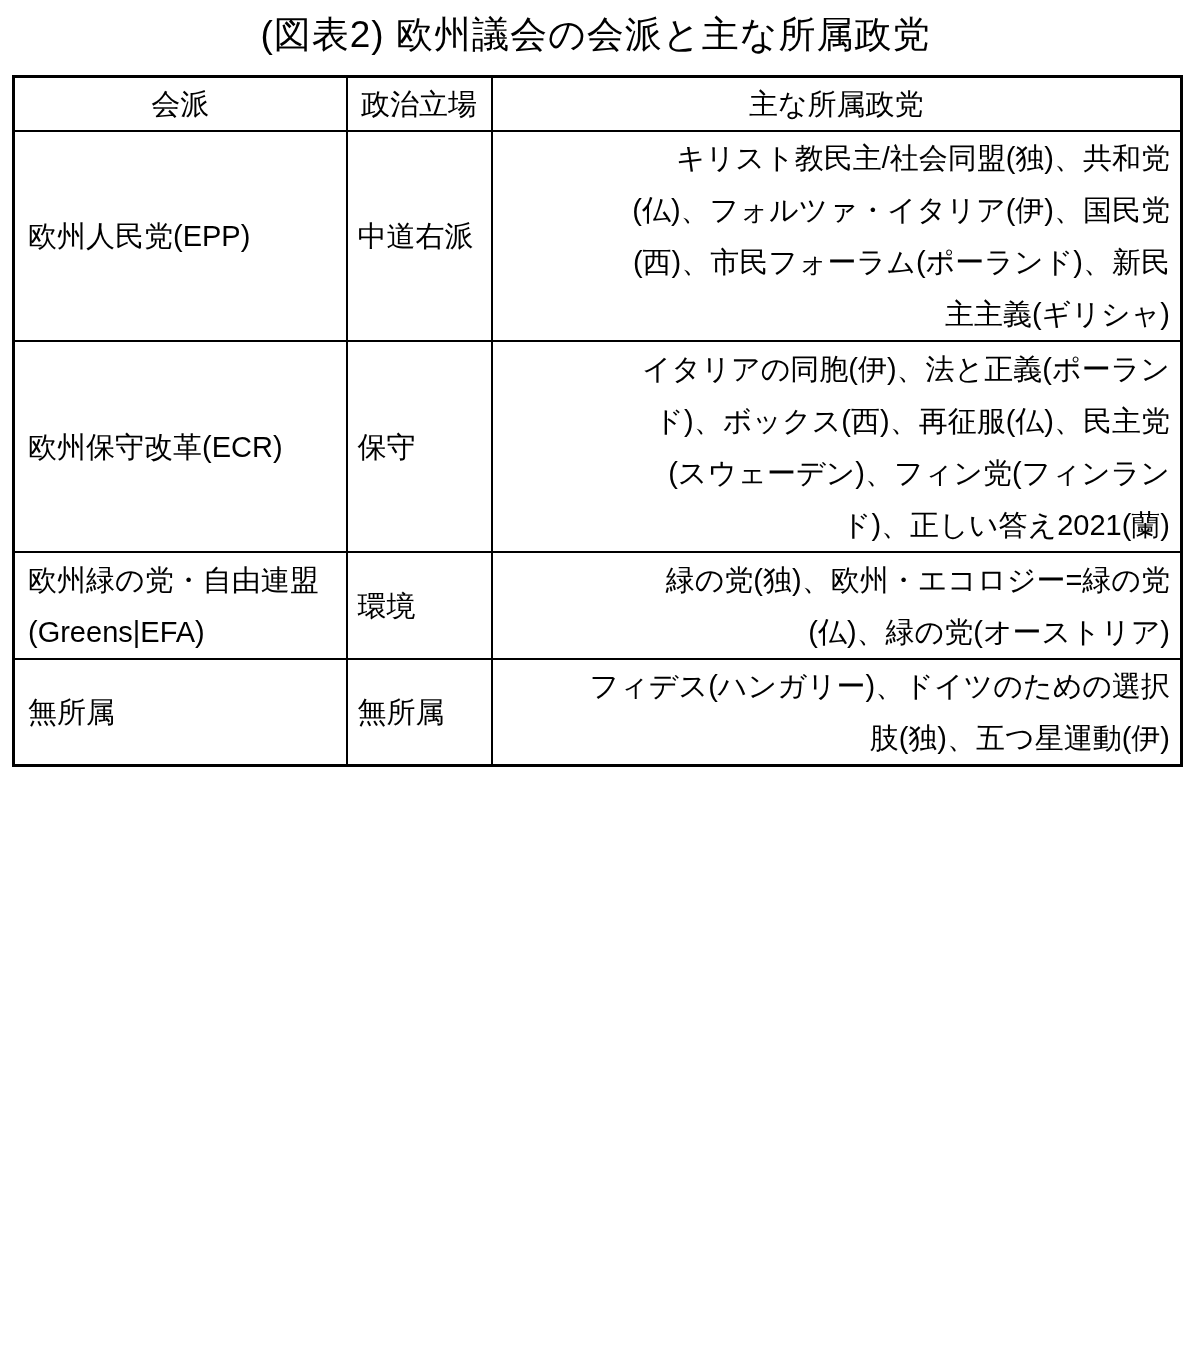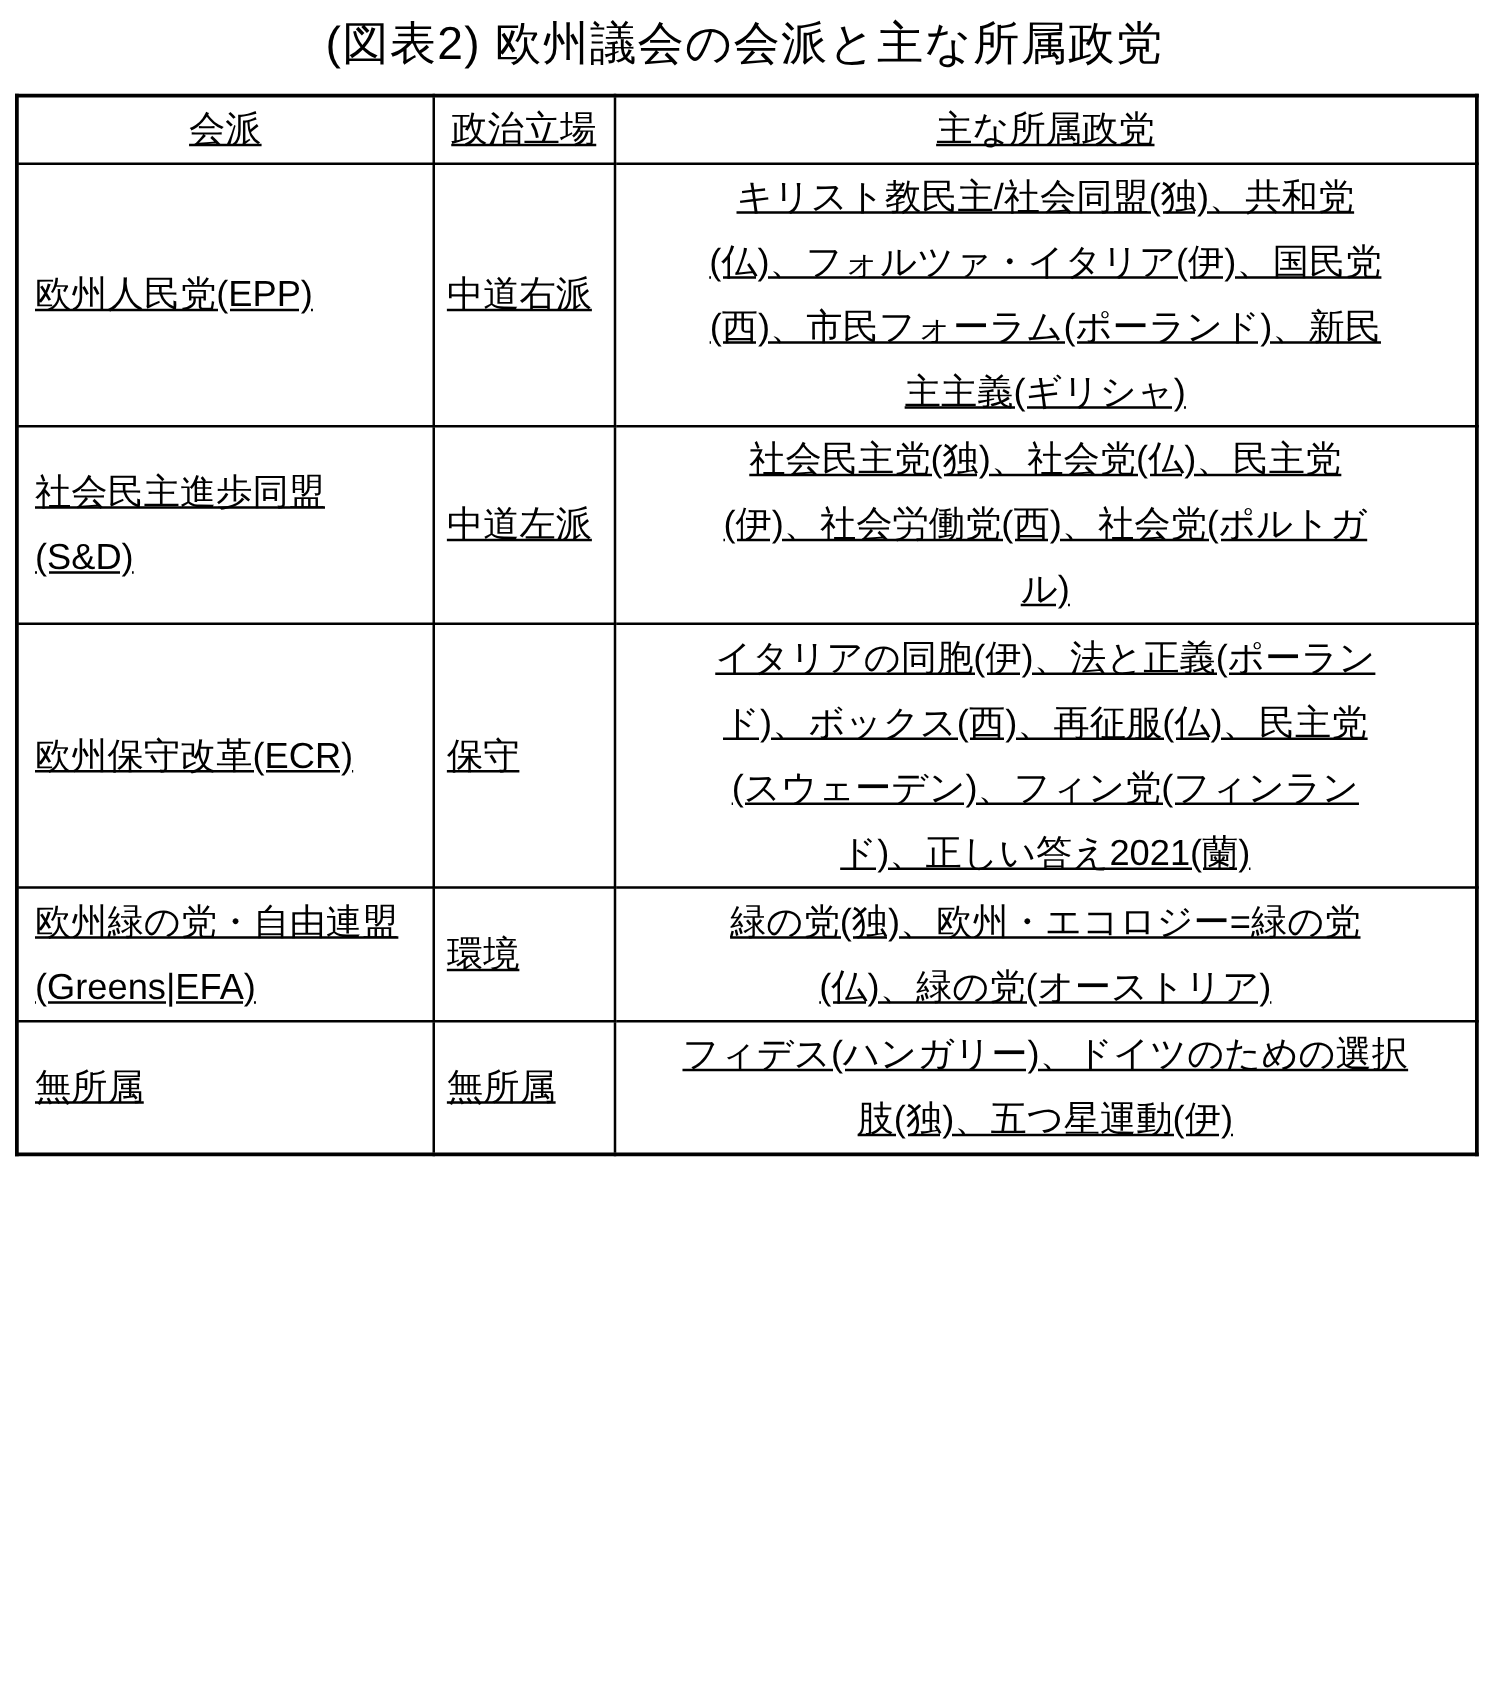--- a/index.html
+++ b/index.html
@@ -23,37 +23,36 @@
     font-size: 37px;
     letter-spacing: 1px;
     white-space: pre;
   }
   table.faction-table {
     border-collapse: collapse;
     table-layout: fixed;
     margin: 15px 0 0 12px;
     width: 1168px;
     border: 3px solid #000;
-    text-decoration: underline;
   }
   .faction-table th,
   .faction-table td {
     border: 2.5px solid #000;
     font-size: 29px;
     font-weight: normal;
     line-height: 52px;
     vertical-align: middle;
     padding: 0 10px;
     white-space: pre-line;
     overflow: hidden;
   }
   .faction-table th { text-align: center; }
   td.faction-cell { text-align: left; padding-left: 13px; }
   td.stance-cell  { }
-  td.parties-cell { text-align: center; }
+  td.parties-cell { text-align: right; }
   .source-note {
     margin: 20px 0 0 25px;
     font-size: 30px;
     letter-spacing: 1px;
   }
 </style>
 </head>
 <body>
 
 <div class="page">
@@ -73,28 +72,20 @@
       <th>主な所属政党</th>
     </tr>
     <tr style="height:207px">
       <td class="faction-cell">欧州人民党(EPP)</td>
       <td class="stance-cell">中道右派</td>
       <td class="parties-cell">キリスト教民主/社会同盟(独)、共和党
 (仏)、フォルツァ・イタリア(伊)、国民党
 (西)、市民フォーラム(ポーランド)、新民
 主主義(ギリシャ)</td>
     </tr>
-    <tr style="height:156px">
-      <td class="faction-cell">社会民主進歩同盟
-(S&amp;D)</td>
-      <td class="stance-cell">中道左派</td>
-      <td class="parties-cell">社会民主党(独)、社会党(仏)、民主党
-(伊)、社会労働党(西)、社会党(ポルトガ
-ル)</td>
-    </tr>
     <tr style="height:211px">
       <td class="faction-cell">欧州保守改革(ECR)</td>
       <td class="stance-cell">保守</td>
       <td class="parties-cell">イタリアの同胞(伊)、法と正義(ポーラン
 ド)、ボックス(西)、再征服(仏)、民主党
 (スウェーデン)、フィン党(フィンラン
 ド)、正しい答え2021(蘭)</td>
     </tr>
     <tr style="height:107px">
       <td class="faction-cell">欧州緑の党・自由連盟

